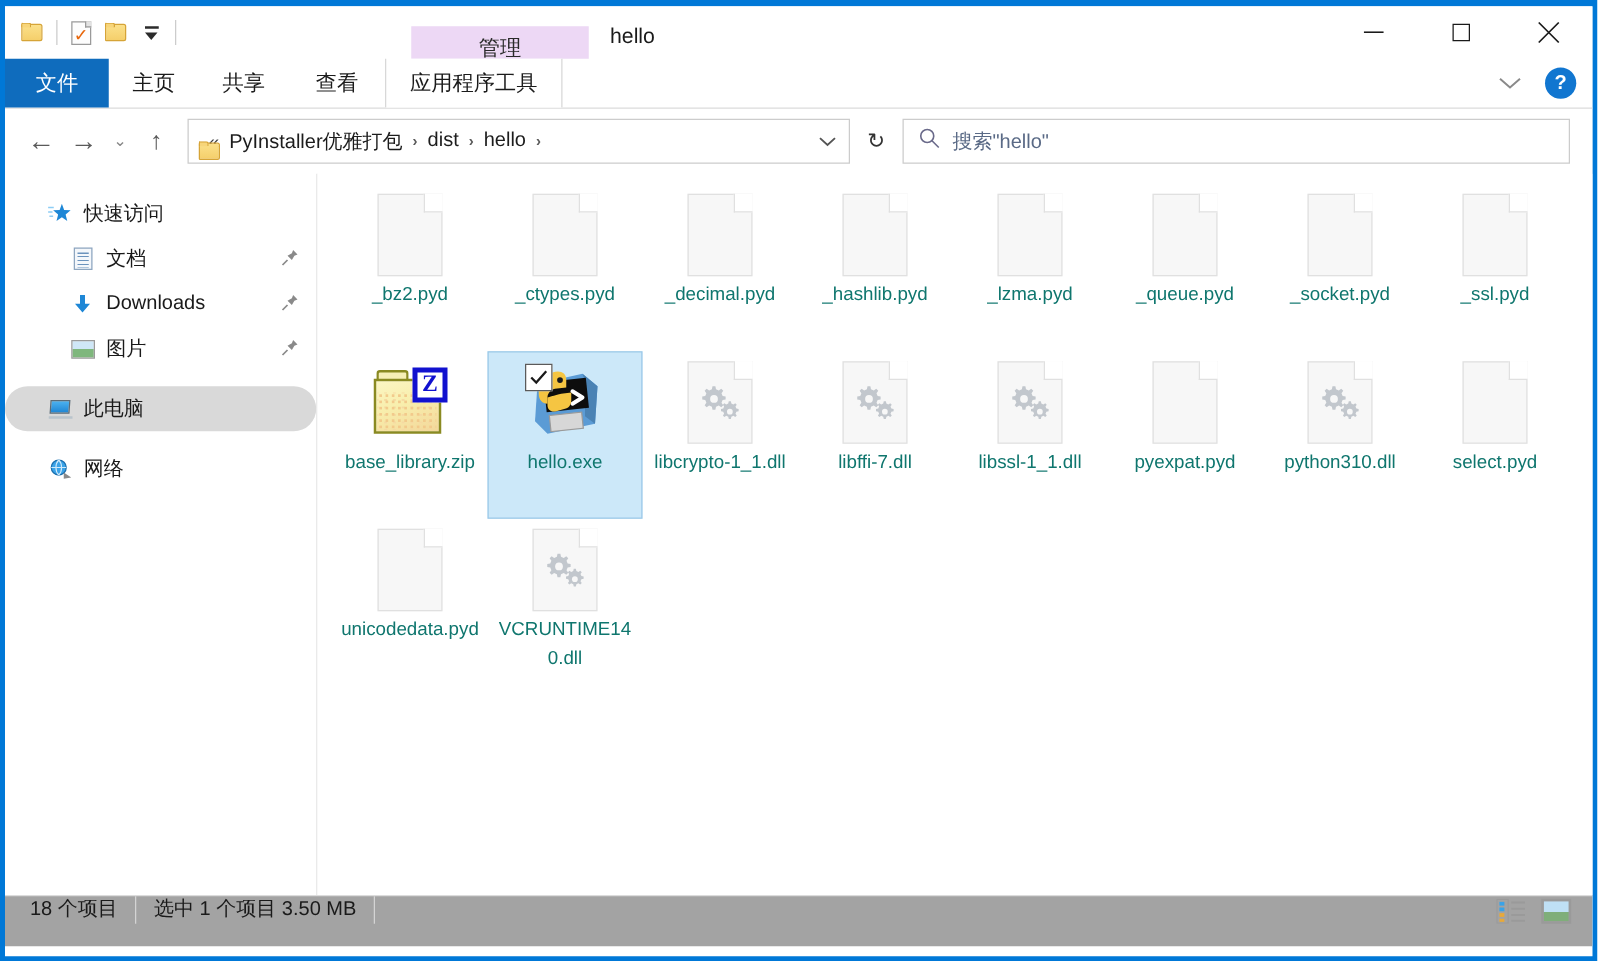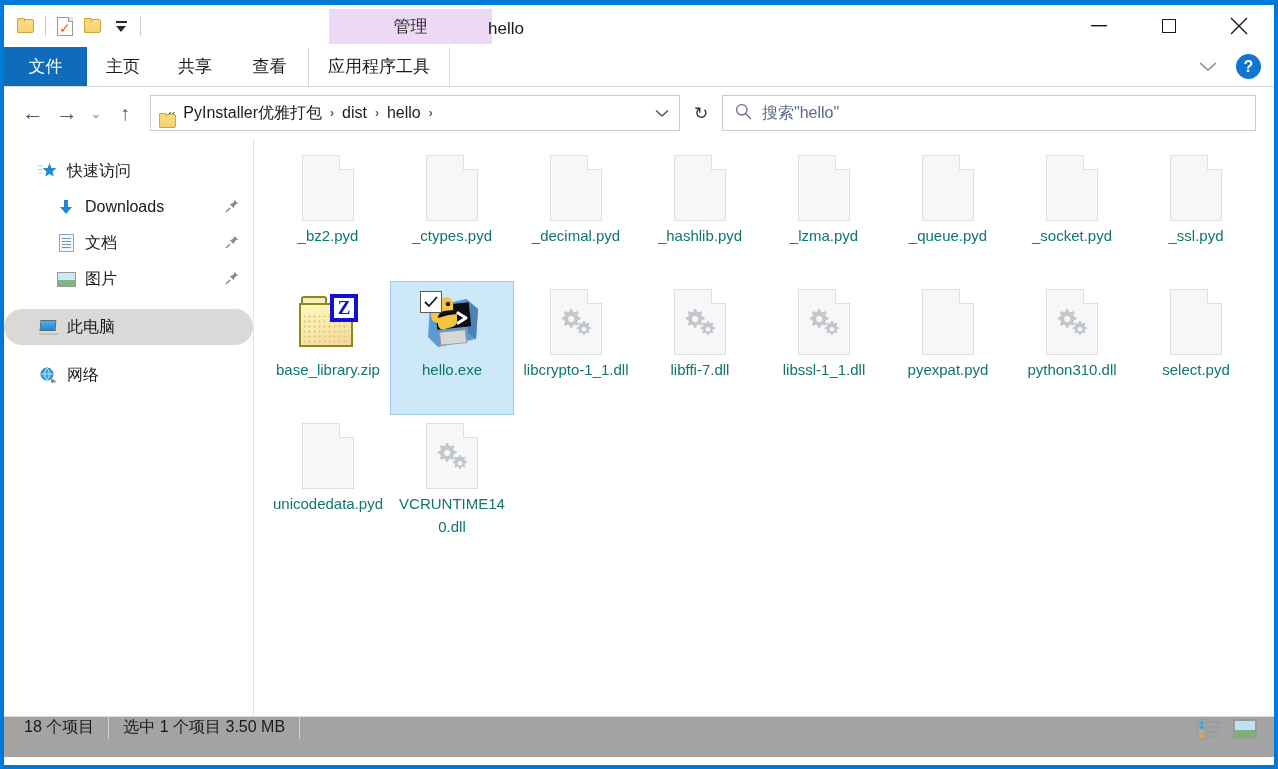--- a/index.html
+++ b/index.html
@@ -114,22 +114,22 @@
   .qat-caret-wrap {
     display: flex; flex-direction: column; align-items: center; gap: 2px;
   }
   .qat-caret-bar {
     width: 11px; height: 2px; background: #2b2b2b;
   }
 
   .ctx-header {
     position: absolute;
     left: 325px;
-    top: 4px;
-    width: 163px;
+    top: 16px;
+    width: 142px;
     height: 35px;
     background: #edd8f5;
     color: #2a2a2a;
     font-size: 17px;
     display: flex;
     align-items: center;
     justify-content: center;
   }
   .win-title {
     position: absolute;
@@ -681,38 +681,38 @@
             <path d="M11.5 1 L13.3 5.9 L18.5 6.2 L14.5 9.6 L15.8 14.7 L11.5 11.8 L7.2 14.7 L8.5 9.6 L4.5 6.2 L9.7 5.9 Z" fill="#1e87d6"></path>
             <path d="M0.5 4 H5 M0.5 7.5 H4 M1.5 11 H4.5" stroke="#8dcdf5" stroke-width="1.2"></path>
           </svg>
         </span>
         <span>快速访问</span>
       </div>
 
 
       <div class="nav-item level2">
         <span class="nav-ico">
-          <svg width="16" height="17" viewBox="0 0 16 17">
-              <path d="M6 1 H10 V8 H14 L8 15 L2 8 H6 Z" fill="#1e87d6"></path>
-            </svg>
-        </span>
-        <span>Downloads</span>
+            <span class="docs-ico"></span>
+          </span>
+        <span>文档</span>
         <span class="pin">
           <svg width="14" height="14" viewBox="0 0 14 14">
               <path d="M9.5 1 L13 4.5 L10.5 5.5 L8.5 9 L5 5.5 L8.5 3.5 Z" fill="#8a8a8a"></path>
               <path d="M5 9 L1 13" stroke="#8a8a8a" stroke-width="1.4"></path>
             </svg>
         </span>
       </div>
 
       <div class="nav-item level2">
         <span class="nav-ico">
-            <span class="docs-ico"></span>
-          </span>
-        <span>文档</span>
+          <svg width="16" height="17" viewBox="0 0 16 17">
+              <path d="M6 1 H10 V8 H14 L8 15 L2 8 H6 Z" fill="#1e87d6"></path>
+            </svg>
+        </span>
+        <span>Downloads</span>
         <span class="pin">
           <svg width="14" height="14" viewBox="0 0 14 14">
               <path d="M9.5 1 L13 4.5 L10.5 5.5 L8.5 9 L5 5.5 L8.5 3.5 Z" fill="#8a8a8a"></path>
               <path d="M5 9 L1 13" stroke="#8a8a8a" stroke-width="1.4"></path>
             </svg>
         </span>
       </div>
 
       <div class="nav-item level2">
         <span class="nav-ico">

